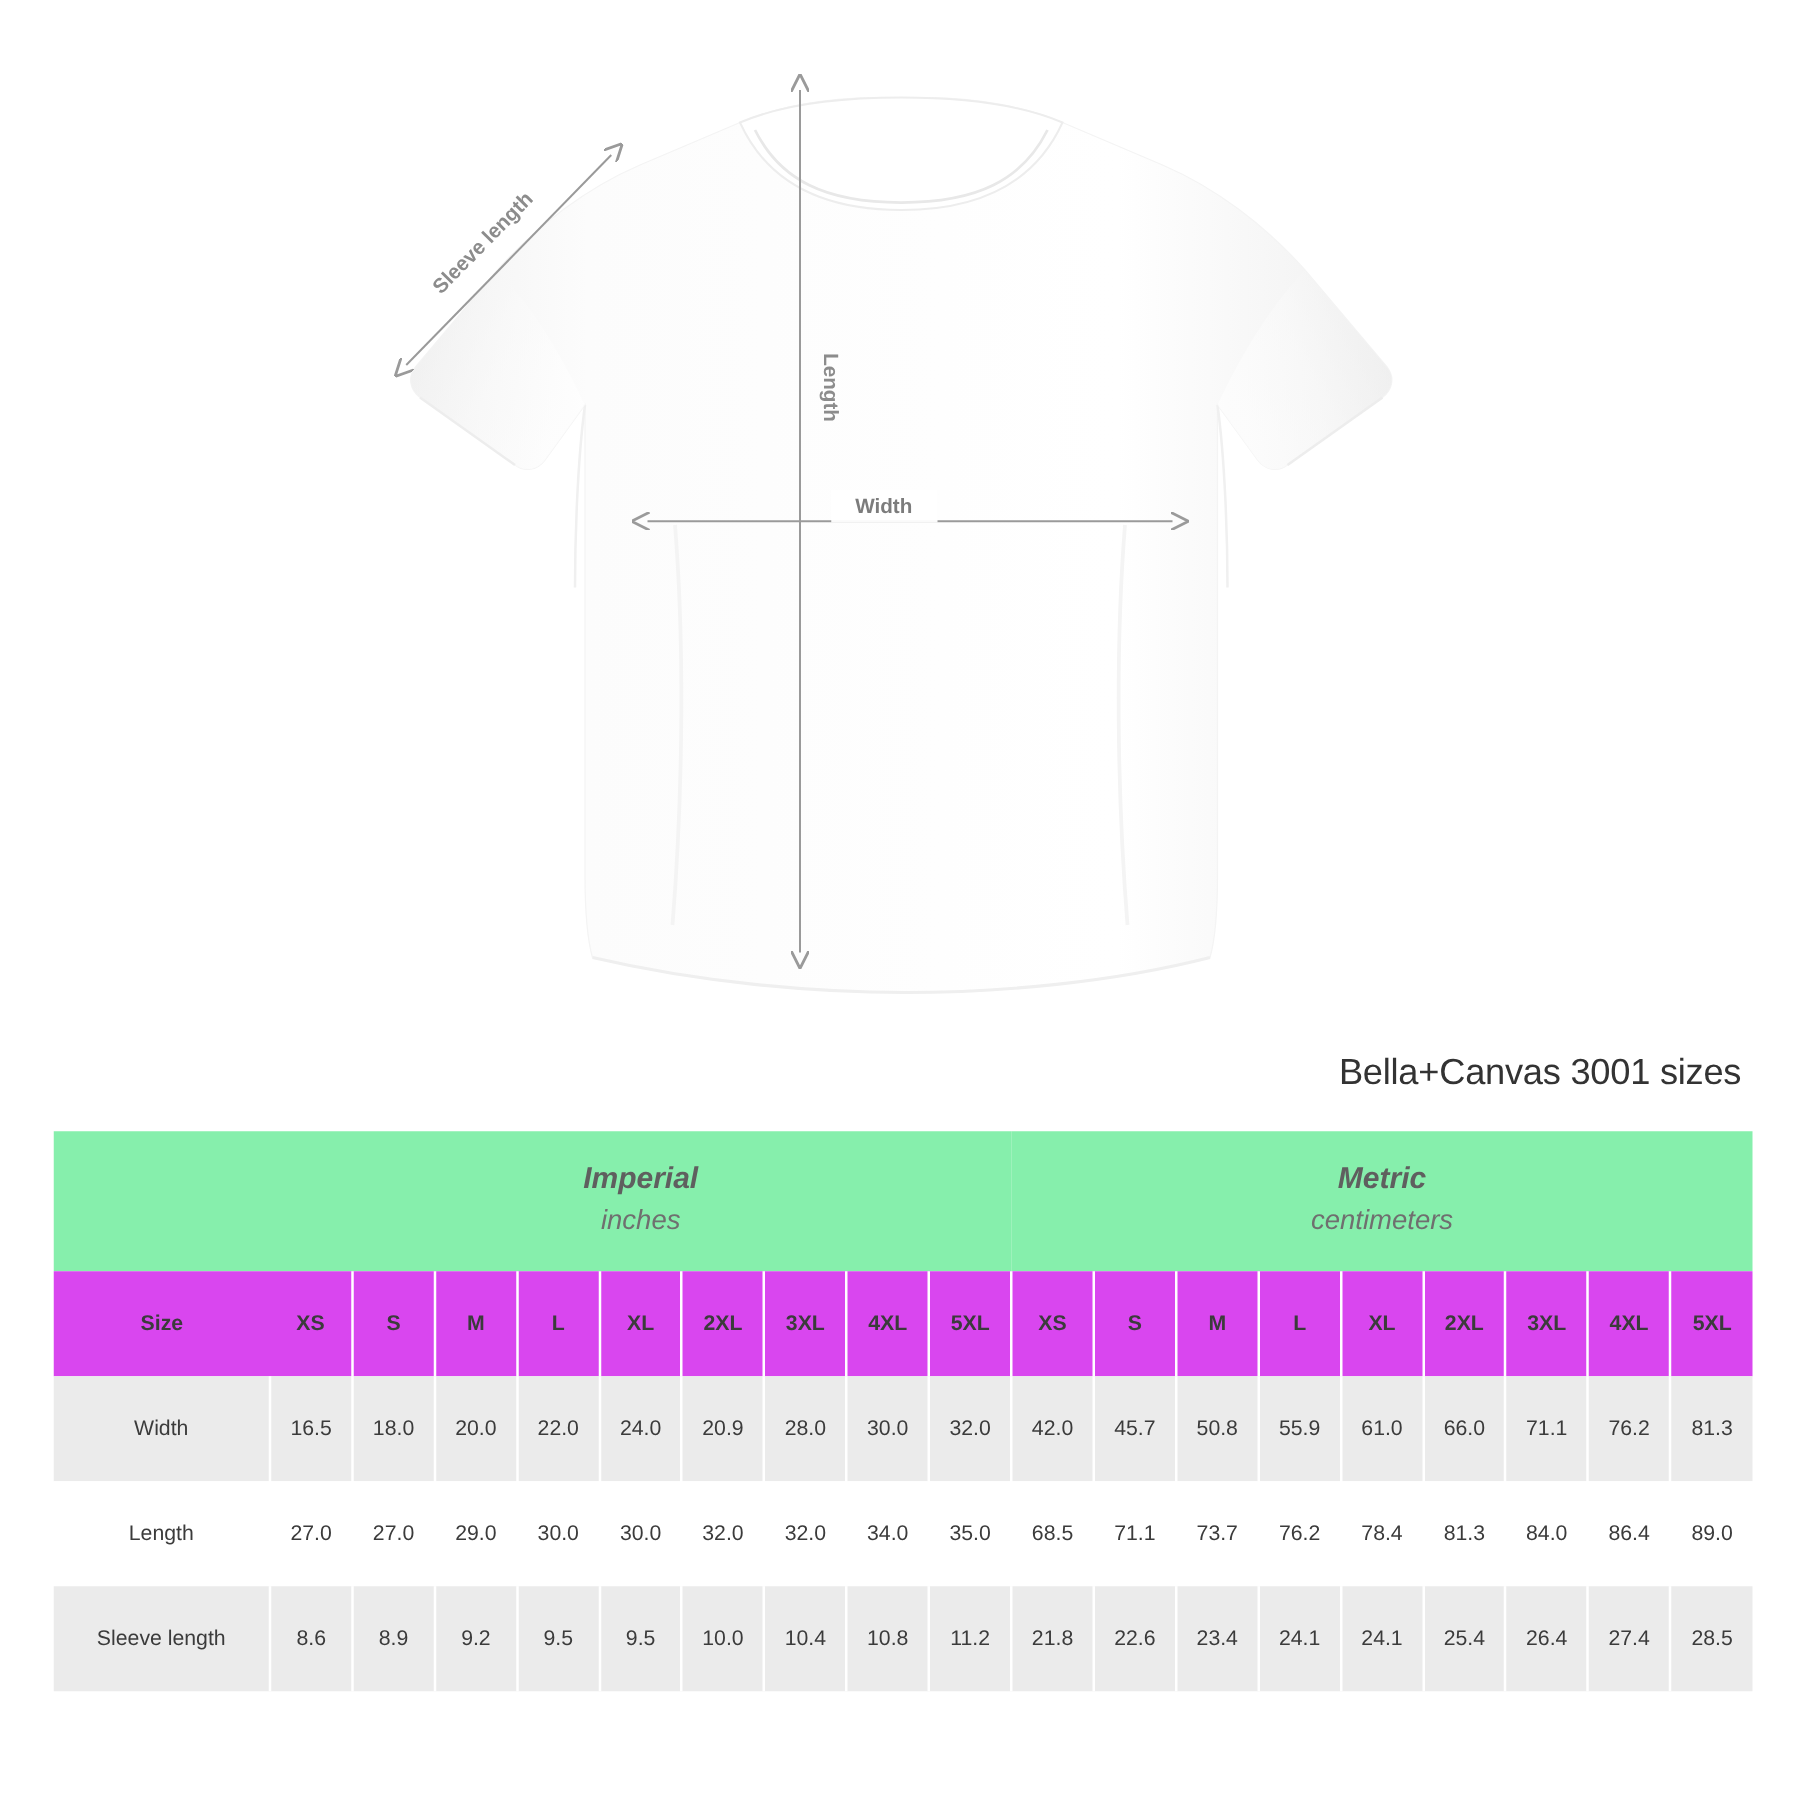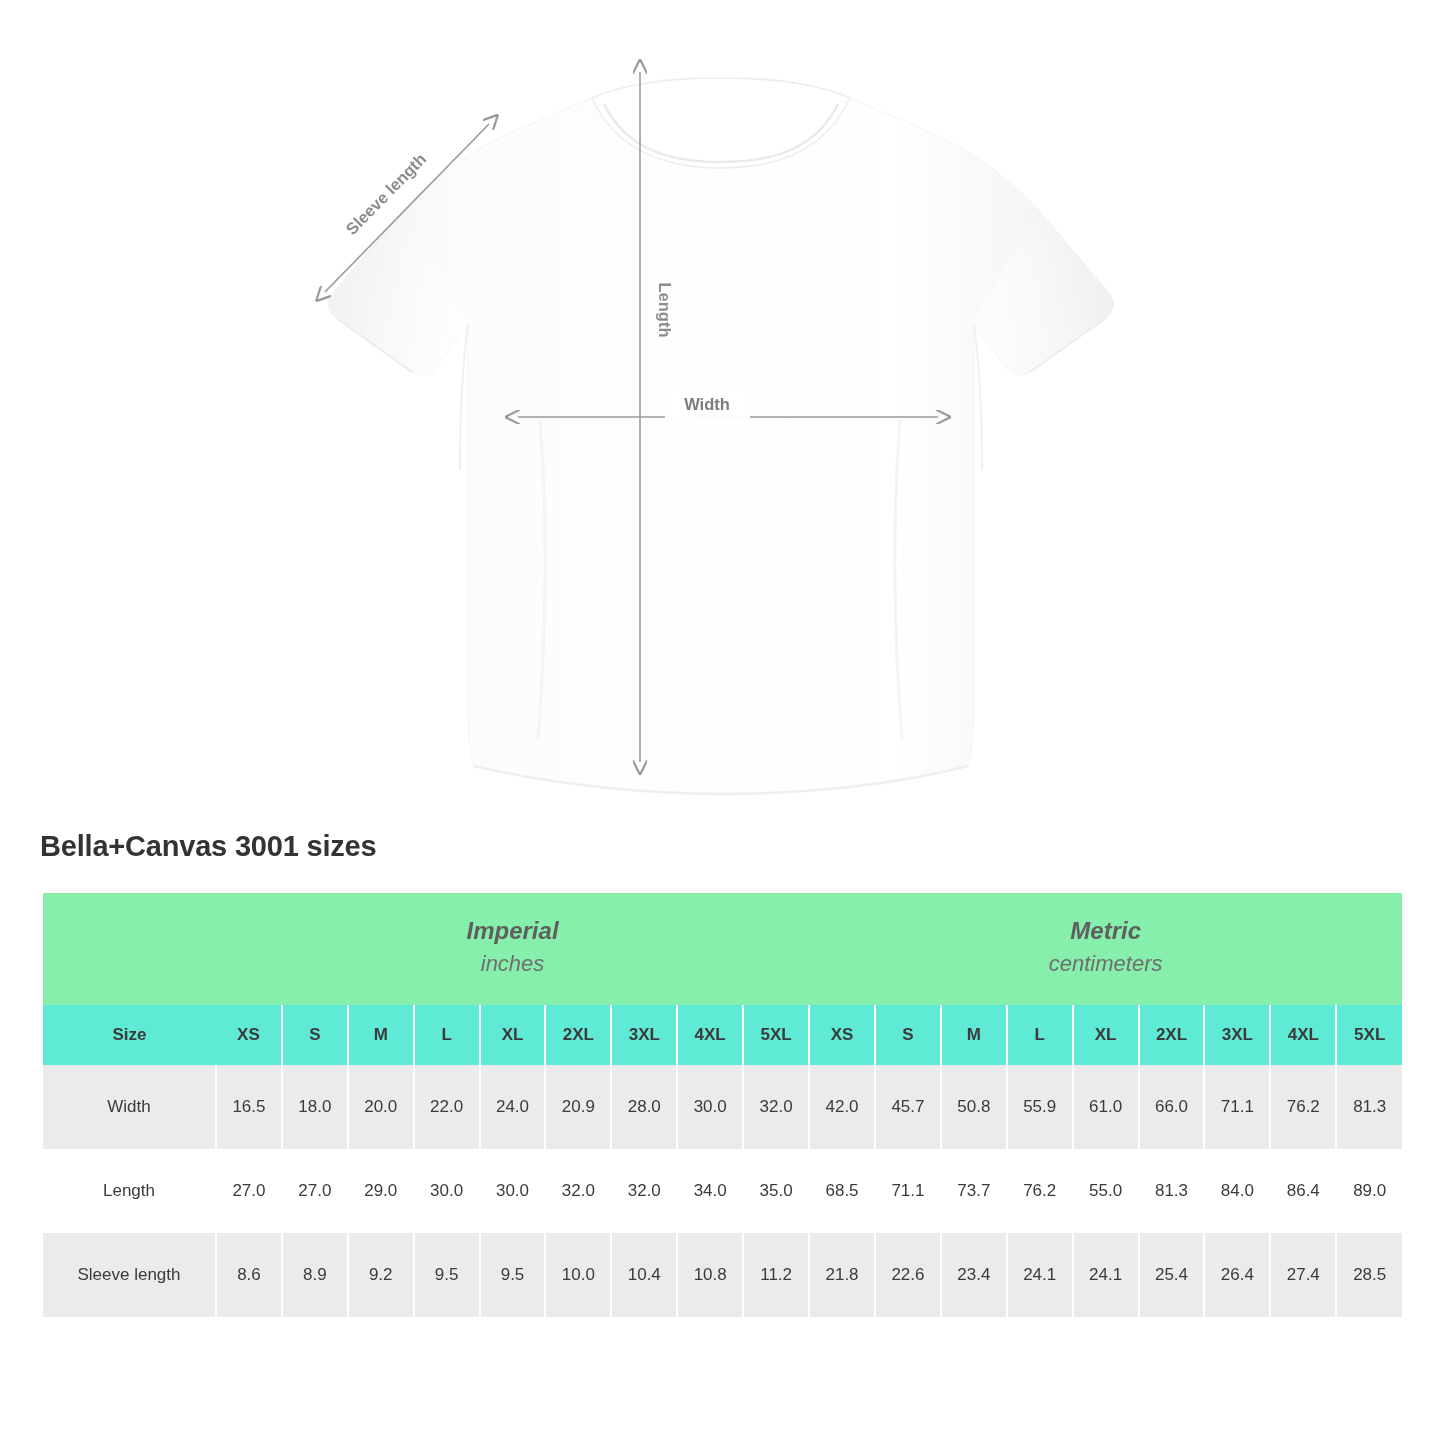--- a/index.html
+++ b/index.html
@@ -25,25 +25,25 @@
     position: relative;
     width: 1445px;
     height: 830px;
   }
   .illustration svg {
     display: block;
   }
 
   
   .chart-heading {
-    text-align: left;
+    text-align: right;
     font-size: 29px;
-    font-weight: bold;
+    font-weight: normal;
     color: #333333;
-    margin: 0;
+    margin: 12px;
     padding: 0 40px;
     letter-spacing: -0.2px;
   }
   .chart-note {
     text-align: center;
     font-size: 16.5px;
     font-style: italic;
     color: #757575;
     margin: 18px 0 0 0;
     padding: 0 40px;
@@ -78,22 +78,22 @@
     color: #5f5f5f;
     line-height: 1.25;
   }
   .unit-sub {
     font-size: 22px;
     font-style: italic;
     color: #6f6f6f;
     line-height: 1.6;
   }
   tr.row-size td {
-    height: 60px;
-    background: #5eead4;
+    height: 84px;
+    background: #d946ef;
     font-size: 17px;
     font-weight: bold;
     color: #3b3b3b;
   }
   tr.row-data td {
     height: 84px;
     font-size: 17px;
     color: #3b3b3b;
   }
   tr.row-shaded td {
@@ -306,21 +306,21 @@
           <td class="data-cell">30.0</td>
           <td class="data-cell">30.0</td>
           <td class="data-cell">32.0</td>
           <td class="data-cell">32.0</td>
           <td class="data-cell">34.0</td>
           <td class="data-cell">35.0</td>
           <td class="data-cell">68.5</td>
           <td class="data-cell">71.1</td>
           <td class="data-cell">73.7</td>
           <td class="data-cell">76.2</td>
-          <td class="data-cell">55.0</td>
+          <td class="data-cell">78.4</td>
           <td class="data-cell">81.3</td>
           <td class="data-cell">84.0</td>
           <td class="data-cell">86.4</td>
           <td class="data-cell">89.0</td>
         </tr>
 
         <tr class="row-data row-shaded">
           <td class="label-cell data-cell">Sleeve length</td>
           <td class="data-cell">8.6</td>
           <td class="data-cell">8.9</td>

